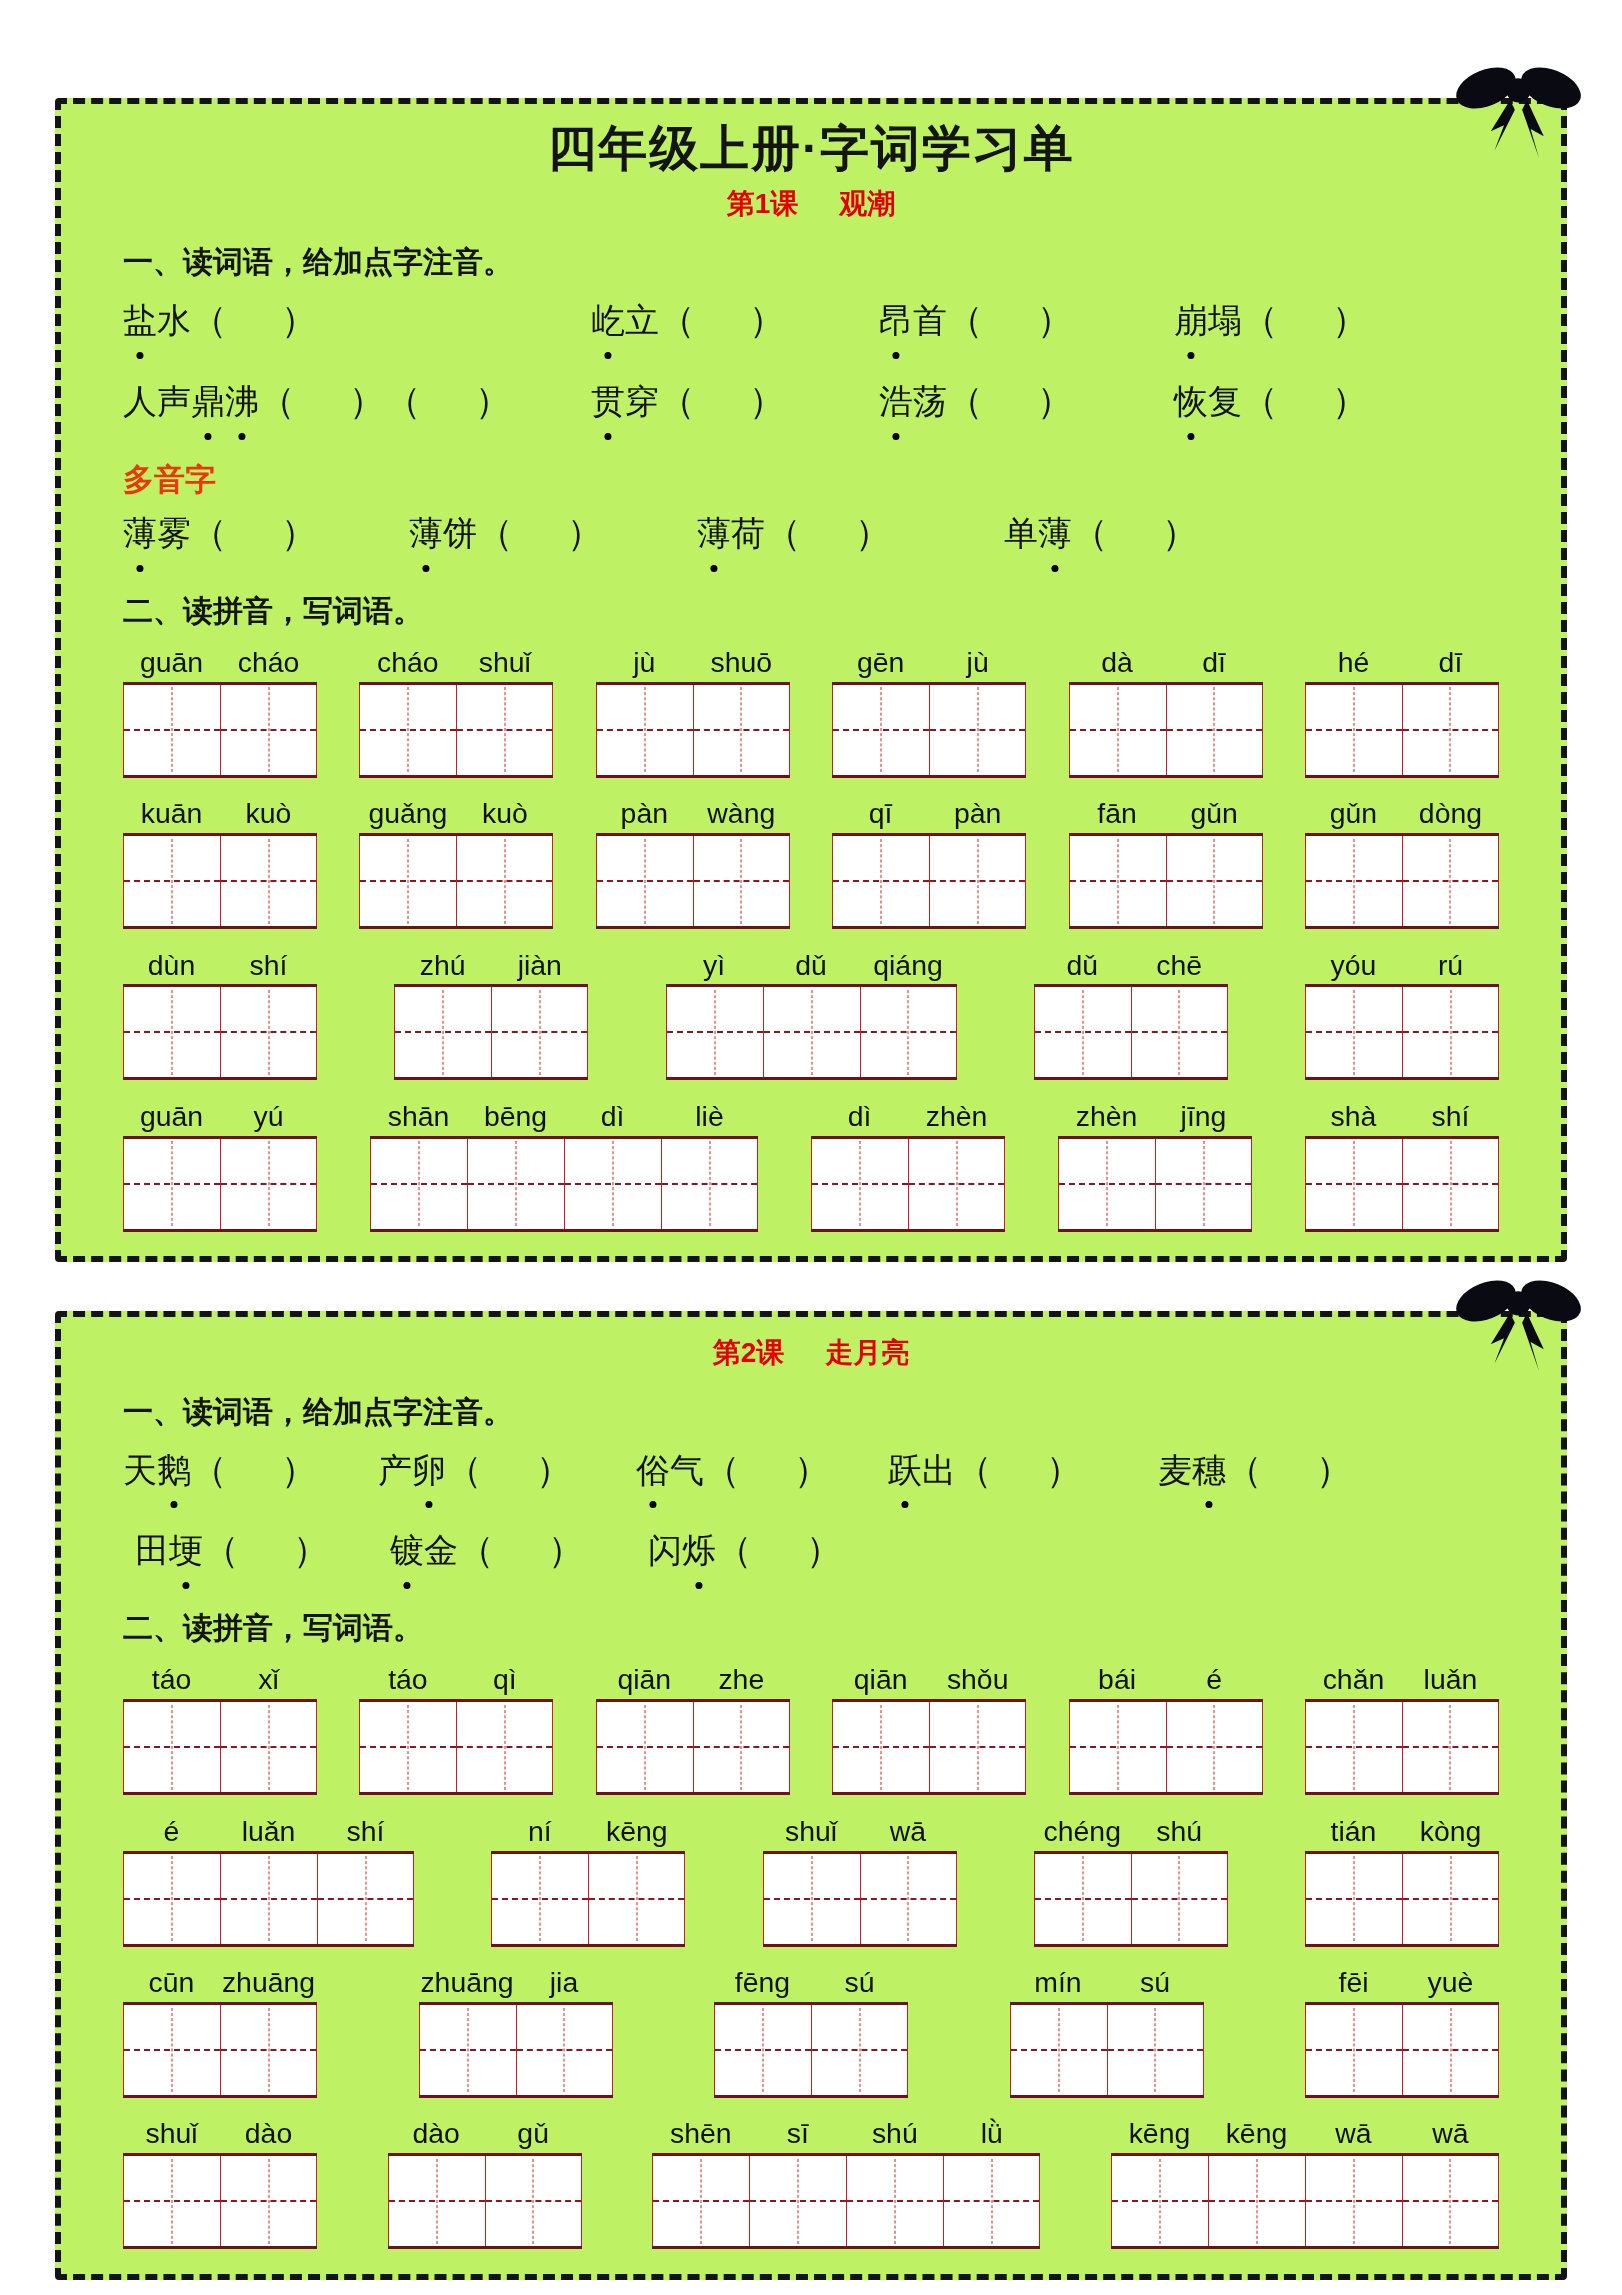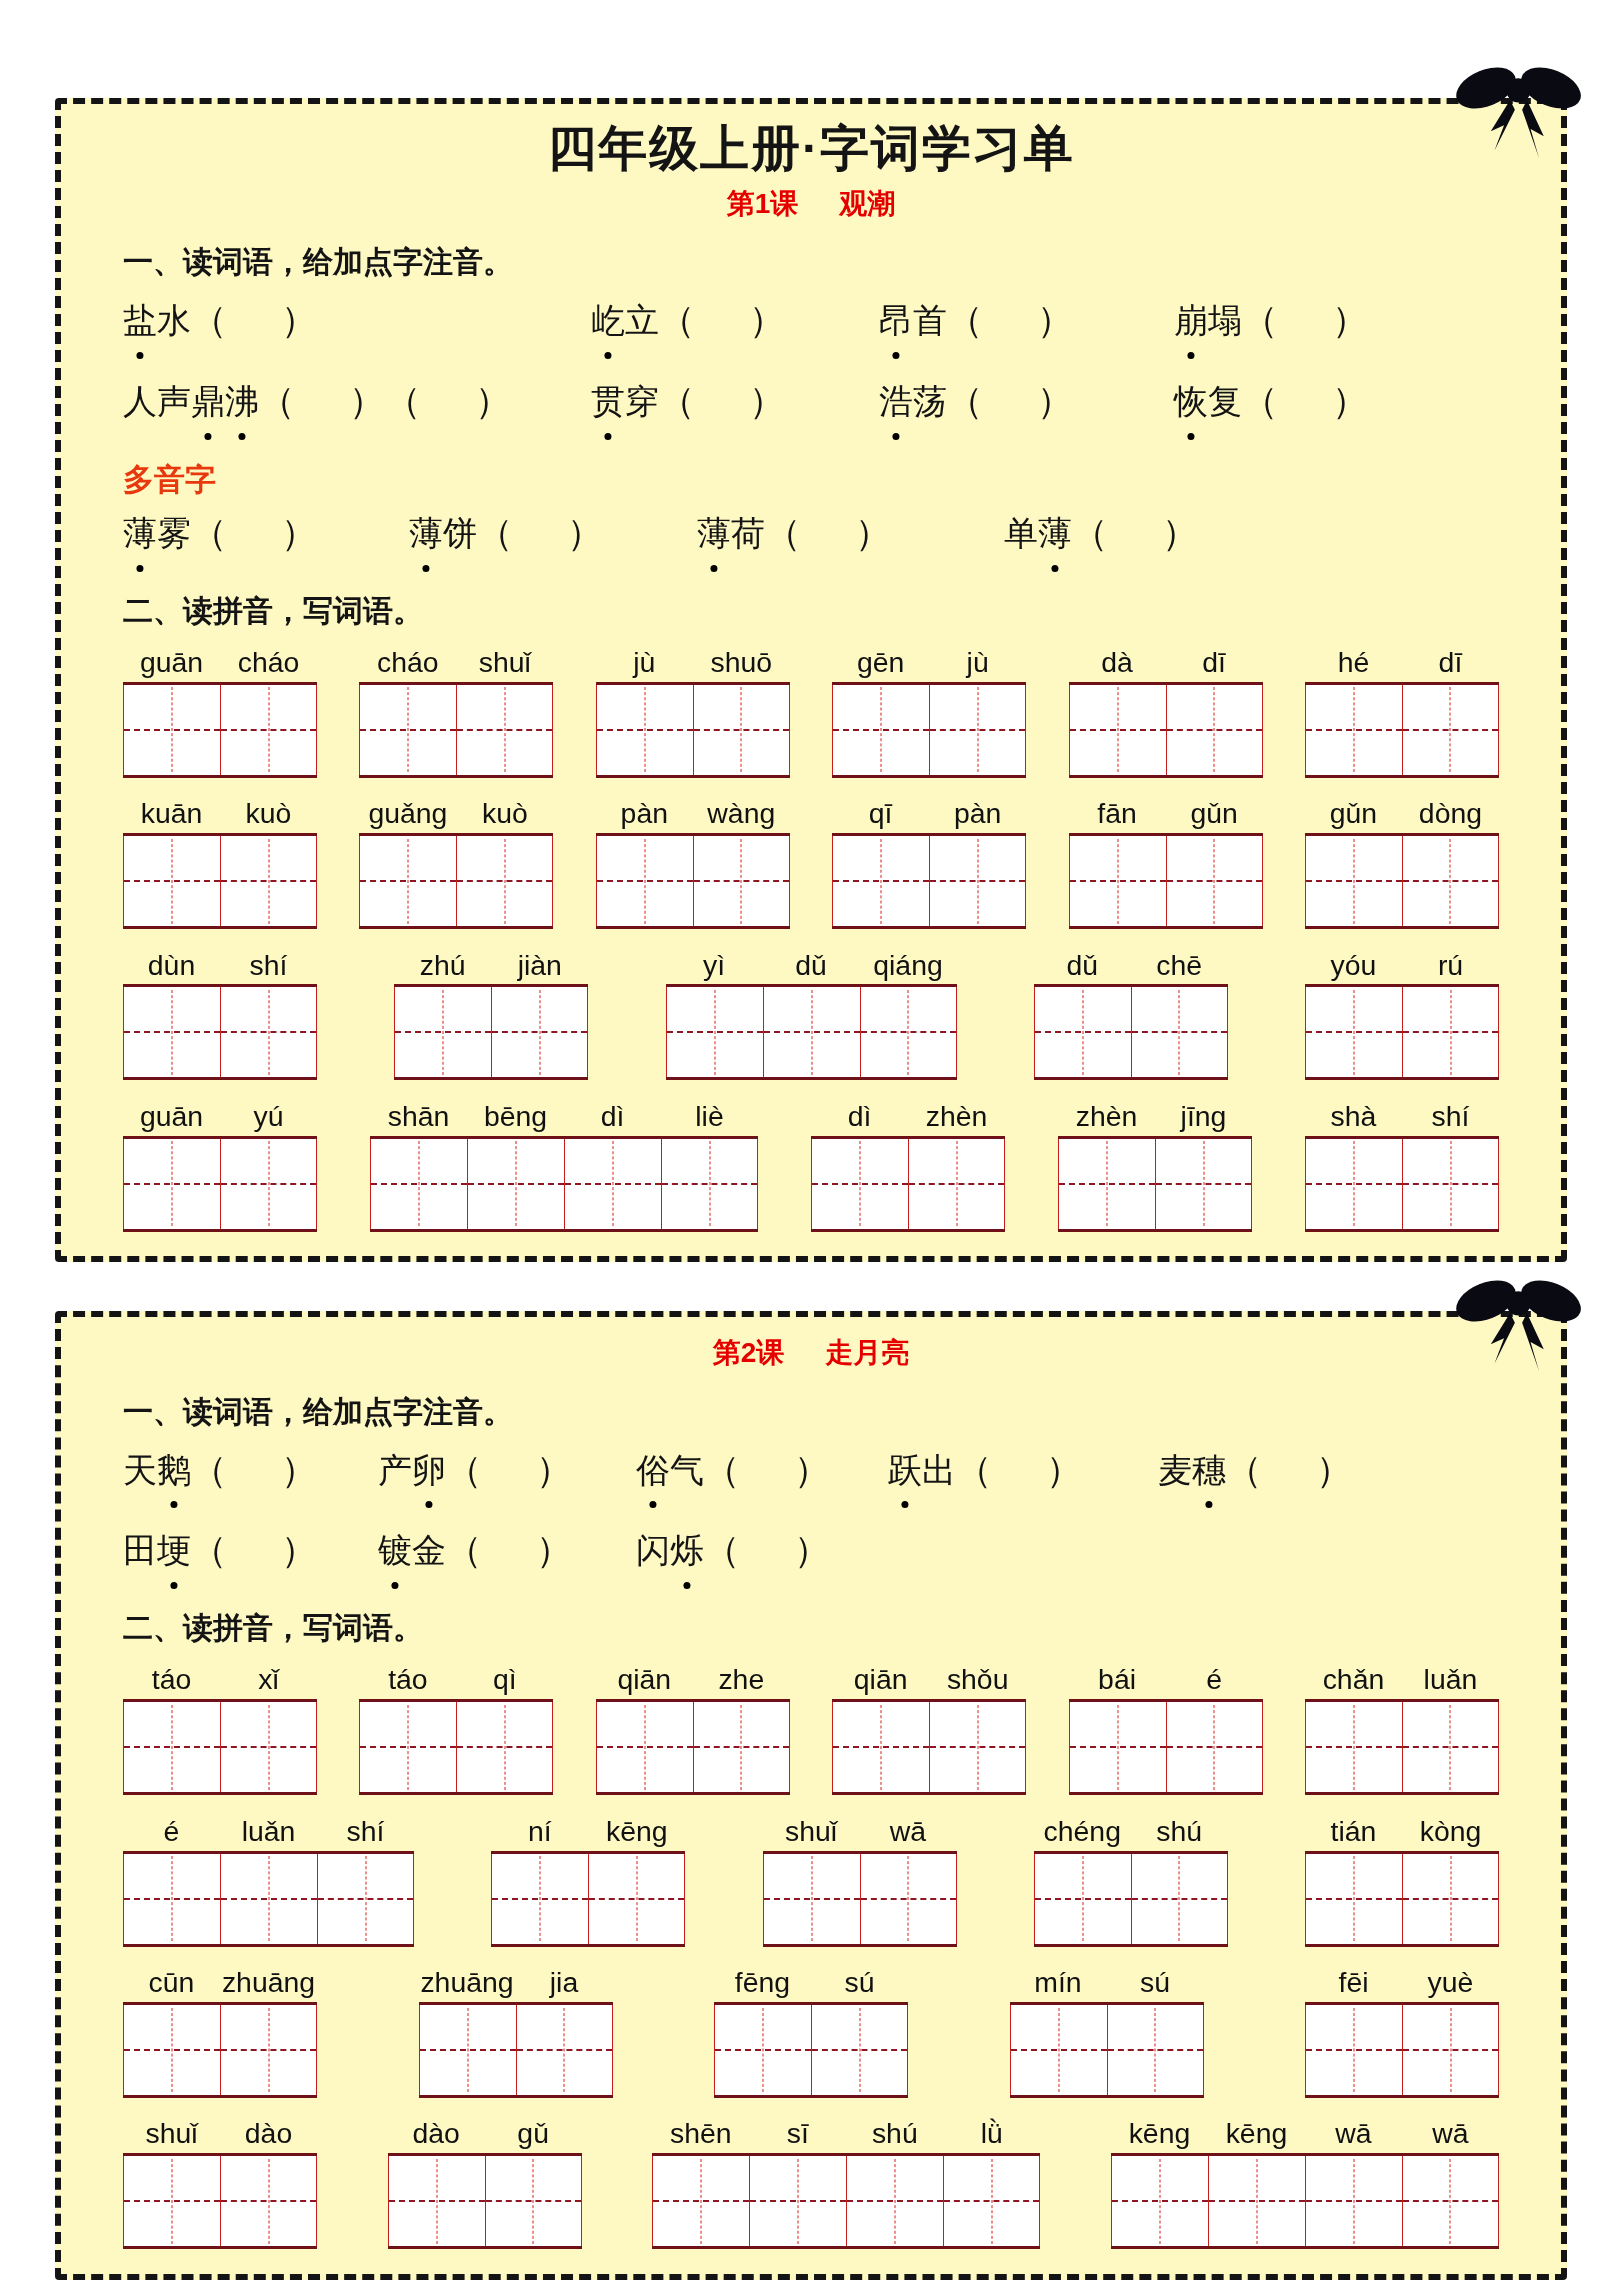--- a/index.html
+++ b/index.html
@@ -1,32 +1,32 @@
 <!DOCTYPE html>
 <html style="font-size:10.3px"><head>
 <meta charset="utf-8">
 <style>
   * { box-sizing: border-box; margin: 0; padding: 0; }
   html,body { width: 1622px; height: 2295px; background:#fff; overflow:hidden;
     font-family:"Liberation Sans", sans-serif; color:#141414; }
   .panel { position:relative; margin:0 55px; border:6.5px dashed #141414; border-radius:3.9px;
-    padding:15.5px 62px 19.4px; background:#fef9c3; }
+    padding:15.5px 62px 19.4px; background:#bef264; }
   .panel-1 { margin-top:98px; }
   .panel-2 { margin-top:49px; }
   .bow { position:absolute; top:-50px; right:-31px; width:147px; height:121px; }
   .page-title { text-align:center; font-size:49px; font-weight:bold; letter-spacing:1.9px; line-height:1.15; }
   .lesson-heading { text-align:center; font-size:28px; font-weight:bold; color:#e50000; margin-top:9px; }
   .lesson-heading .gap { display:inline-block; width:41px; }
   .part-label { font-size:30px; font-weight:600; margin:19.4px 0 14.2px; }
   .word-row { display:grid; align-items:start; font-size:34px; line-height:1.3;
     font-family:"Liberation Serif", serif; margin:9px 0 34px;gap:9px; }
   .cols-a  { grid-template-columns:459px 279px 286px auto; }
   .cols-ms { grid-template-columns:277px 279px 298px auto; }
   .cols-b1 { grid-template-columns:246px 249px 243px 261px auto; }
-  .cols-b2 { grid-template-columns:246px 249px auto; }
+  .cols-b2 { grid-template-columns:246px 249px auto;margin-left:12px; }
   .word { white-space:nowrap; }
   .ch { position:relative; display:inline-block; }
   .ch.dot::after { content:""; position:absolute; left:50%; transform:translateX(-50%);
     bottom:-15.5px; width:7.1px; height:7.1px; border-radius:50%; background:#000; }
   .paren { font-family:"Liberation Serif", serif; font-size:36px; }
   .psp { display:inline-block; width:54px; }
   .ms-label { font-size:31px; font-weight:bold; color:#e8380d; margin:3.9px 0 6.5px; }
   .grid-row { display:flex; justify-content:space-between; margin-bottom:19.4px; }
   .grid-row:last-child { margin-bottom:5.2px; }
   .pys { display:flex; margin-bottom:3.9px; }

